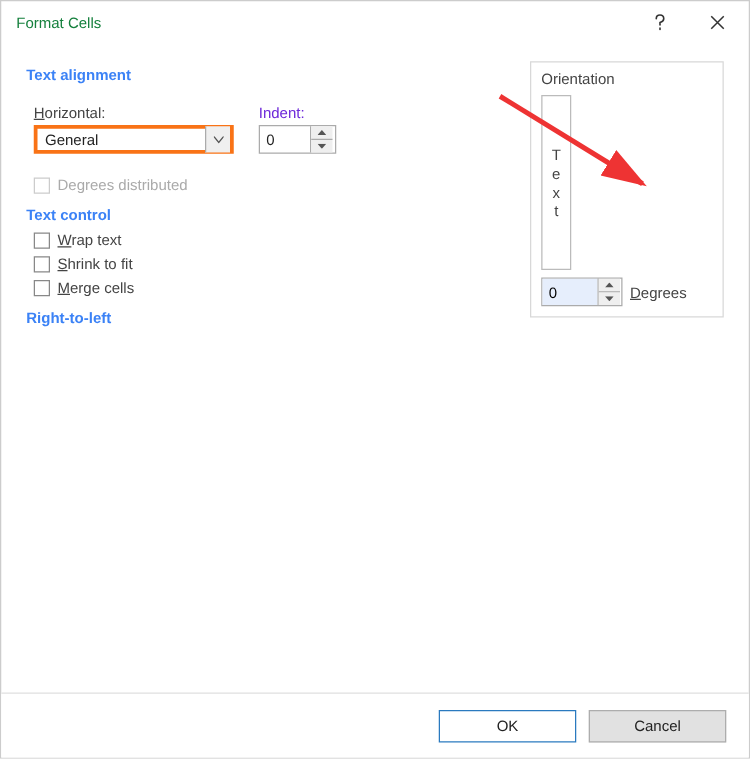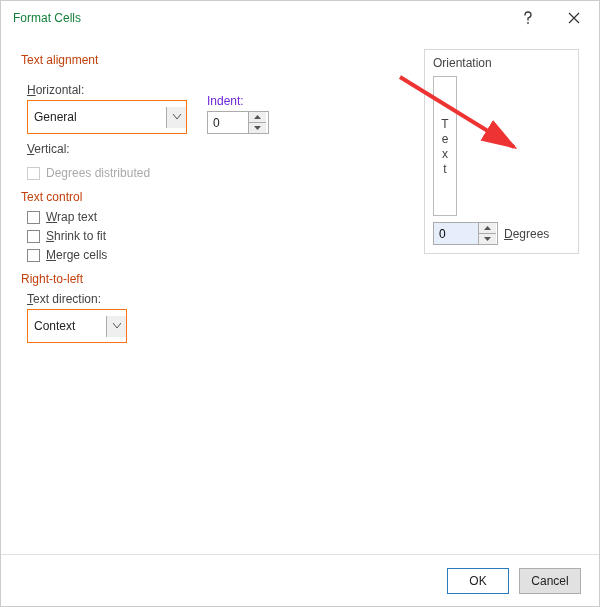--- a/index.html
+++ b/index.html
@@ -6,26 +6,26 @@
   body { margin: 0; background: #fff; }
   .dialog { width: 600px; height: 607px; border: 1px solid #ccc; background: #fff; position: relative; }
   .titlebar { height: 34px; display: flex; align-items: center; padding: 0 2px 0 12px; }
   .title { flex: 1; font-size: 12px; color: #15803d; }
   .tbtn { width: 46px; height: 30px; display: flex; align-items: center; justify-content: center; color: #333; }
   .tbtn svg { display: block; }
   .tabs { display: flex; padding-left: 12px; border-bottom: 1px solid #d0d0d0; height: 28px; position: relative; }
   .tab { padding: 0 16px; height: 28px; line-height: 26px; color: #666; border: 1px solid transparent; position: relative; top: 1px; }
   .tab.active { border: 1px solid #d0d0d0; border-bottom: 1px solid #fff; background: #fff; color: #000; }
   .content { position: relative; padding: 14px 20px 0 20px; height: 490px; }
-  .group-title { color: #c2410c; margin: 4px 0 6px 0; }
+  .group-title { color: #3b82f6; margin: 4px 0 6px 0; font-weight: bold; }
   .label { color: #444; }
   .label.u::first-letter { text-decoration: underline; }
   .row { display: flex; align-items: center; gap: 10px; margin-top: 16px; }
   .stack { display: flex; flex-direction: column; }
-  .combo { display: flex; align-items: center; border: 1px solid #f97316; background: #fff; height: 34px; }
+  .combo { display: flex; align-items: center; border: 3px solid #f97316; background: #fff; height: 23px; }
   .combo span.val { flex: 1; padding: 0 6px; color: #222; }
   .combo .chev { width: 20px; height: 21px; border-left: 1px solid #ababab; display: flex; align-items: center; justify-content: center; background: #efefef; }
   .combo.small { width: 100px; }
   .combo.med { width: 160px; }
   .spinner { display: flex; align-items: center; border: 1px solid #ababab; height: 23px; width: 62px; background: #fff; }
   .spinner input { border: none; width: 40px; padding: 0 5px; outline: none; background: transparent; font-size: 12px; color: #222; }
   .spinner .arrows { width: 18px; border-left: 1px solid #ababab; display: flex; flex-direction: column; height: 21px; }
   .spinner .arrows div { flex: 1; display: flex; align-items: center; justify-content: center; background: #efefef; }
   .spinner .arrows div:first-child { border-bottom: 1px solid #ababab; }
   .check { display: flex; align-items: center; gap: 6px; margin: 5px 0; }
@@ -39,21 +39,21 @@
   .vtext { width: 24px; border: 1px solid #bbb; display: flex; flex-direction: column; align-items: center; justify-content: center; gap: 1px; font-size: 11px; color: #444; }
   .dial { flex: 1; border: 1px solid #bbb; position: relative; }
   .dial .center-text { position: absolute; left: 8px; top: 50%; transform: translateY(-50%); font-size: 11px; color: #444; }
   .dot { position: absolute; width: 6px; height: 6px; background: #000; transform: translate(-50%, -50%) rotate(45deg); }
   .dot.small { width: 3px; height: 3px; border-radius: 50%; transform: translate(-50%, -50%); }
   .dot.red { background: #c00000; transform: translate(-50%, -50%) rotate(45deg); }
   .orient-bottom { display: flex; align-items: center; gap: 6px; margin-top: 6px; }
   .degspin { display: flex; border: 1px solid #ababab; height: 23px; width: 65px; }
   .degspin input { border: none; width: 44px; padding: 0 5px; background: #e6eefc; outline: none; }
   .footer { position: absolute; bottom: 0; left: 0; right: 0; height: 52px; border-top: 1px solid #e0e0e0; display: flex; justify-content: flex-end; align-items: center; gap: 10px; padding-right: 18px; background: #fff; }
-  .btn { height: 26px; width: 62px; border: 1px solid #adadad; background: #e1e1e1; display: flex; align-items: center; justify-content: center; color: #222; }
+  .btn { height: 26px; width: 110px; border: 1px solid #adadad; background: #e1e1e1; display: flex; align-items: center; justify-content: center; color: #222; }
   .btn.primary { border: 1px solid #2a7abf; background: #fff; }
   .chev svg, .arrows svg { display: block; }
   .arrow-annot { position: absolute; pointer-events: none; z-index: 10; }
   .dotted-line { position: absolute; border-top: 1px dotted #aaa; height: 0; }
   .indent-label { color: #6d28d9; }
 </style>
 </head>
 <body>
 
 <div class="dialog">
@@ -104,21 +104,20 @@
                   <svg width="7" height="4">
                     <path d="M0 0 L3.5 4 L7 0 Z" fill="#555"></path>
                   </svg>
                 </div>
             </div>
           </div>
         </div>
       </div>
 
       <div class="stack" style="margin-top:8px;">
-        <div class="label u">Vertical:</div>
       </div>
 
       <div class="check disabled" style="margin-top:10px;">
         <div class="box"></div>
         <div class="label">Degrees distributed</div>
       </div>
     </div>
 
     <div class="group-title" style="margin-top:10px;">Text control</div>
     <div class="section">
@@ -130,31 +129,20 @@
         <div class="box"></div>
         <div class="label"><span style="text-decoration:underline">S</span>hrink to fit</div>
       </div>
       <div class="check">
         <div class="box"></div>
         <div class="label u">Merge cells</div>
       </div>
     </div>
 
     <div class="group-title" style="margin-top:10px;">Right-to-left</div>
-    <div class="section">
-      <div class="label u">Text direction:</div>
-      <div class="combo small" style="margin-top:3px;">
-        <span class="val">Context</span>
-        <span class="chev">
-            <svg width="8" height="6">
-              <path d="M0 0 L4 5 L8 0" fill="none" stroke="#555" stroke-width="1"></path>
-            </svg>
-          </span>
-      </div>
-    </div>
 
     <div class="orient-box">
       <div class="orient-title">Orientation</div>
       <div class="orient-inner">
         <div class="vtext">
           <div>T</div>
             <div>e</div>
             <div>x</div>
             <div>t</div>
         </div>

